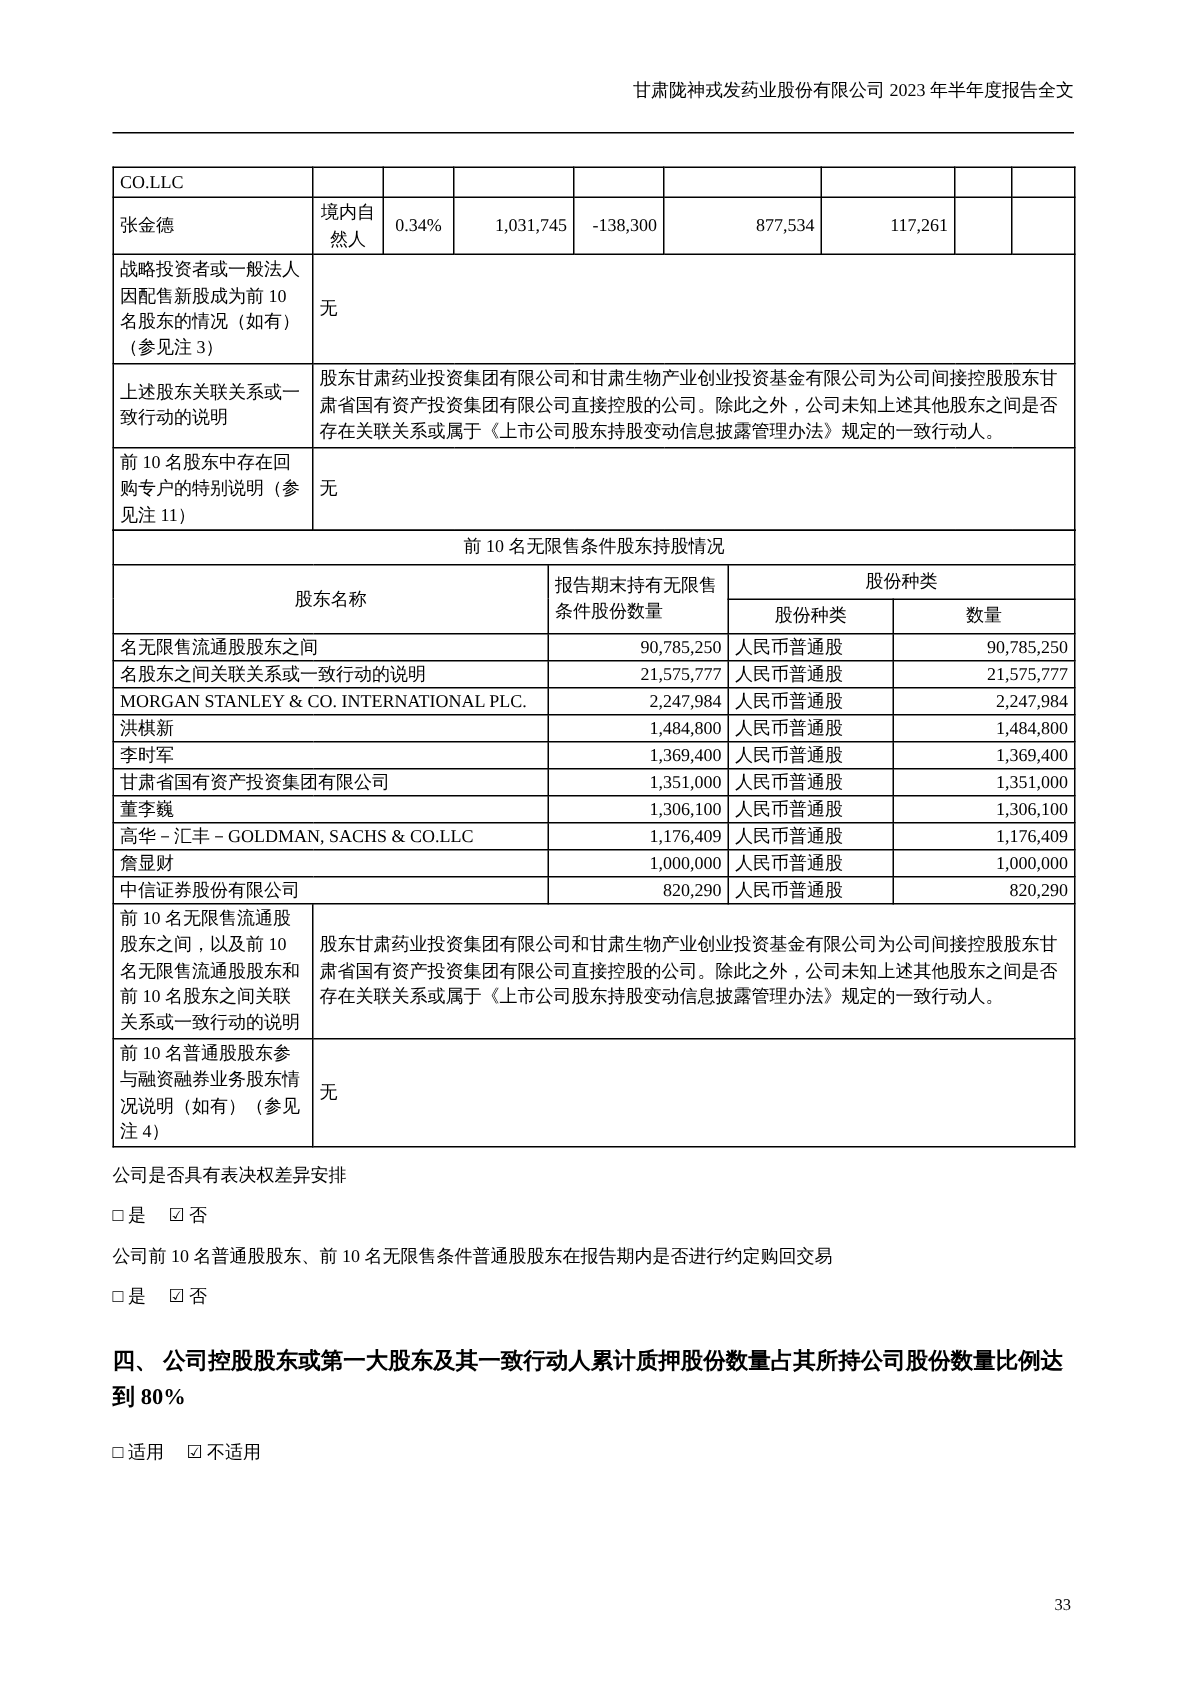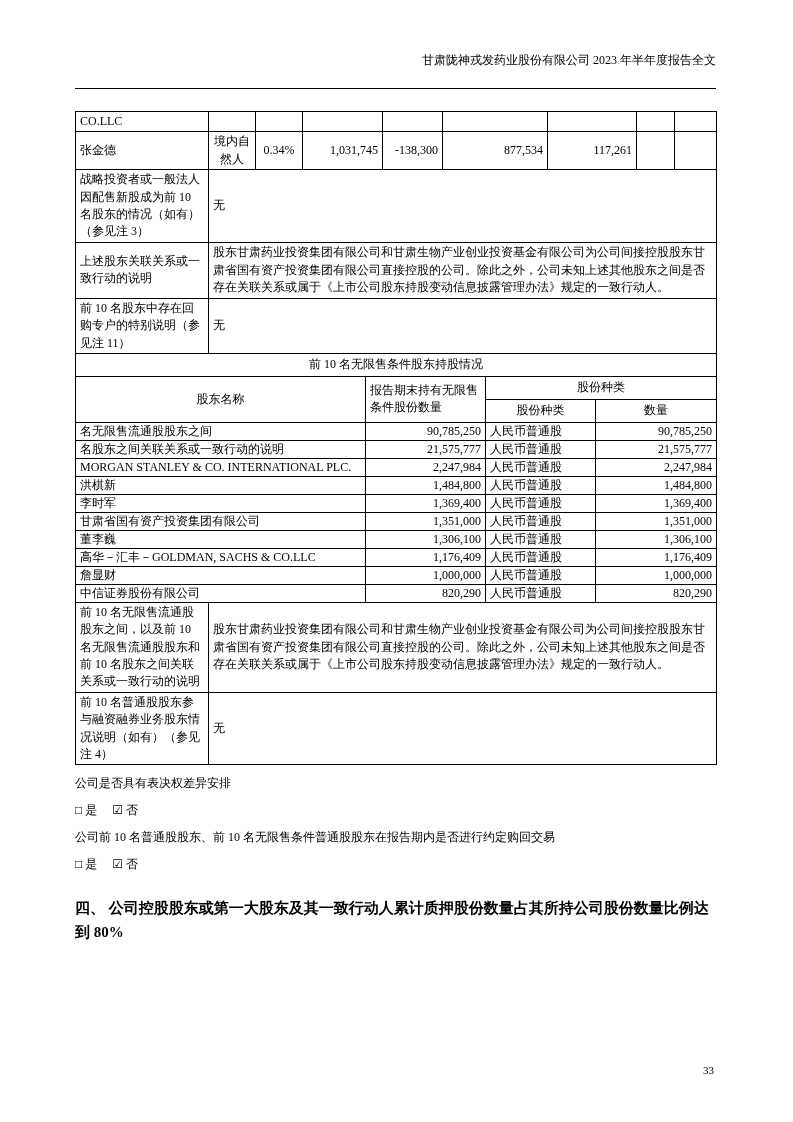--- a/index.html
+++ b/index.html
@@ -218,17 +218,21 @@
       <span class="opt"><span class="box">☑</span><span>否</span></span>
     </p>
     <p class="bline">公司前 10 名普通股股东、前 10 名无限售条件普通股股东在报告期内是否进行约定购回交易</p>
     <p class="bline opts">
       <span class="opt"><span class="box">□</span><span>是</span></span>
       <span class="opt"><span class="box">☑</span><span>否</span></span>
     </p>
 
     <h2 class="sec">四、 公司控股股东或第一大股东及其一致行动人累计质押股份数量占其所持公司股份数量比例达到 80%</h2>
 
+    <p class="bline opts" style="margin-top:16px">
+      <span class="opt"><span class="box">□</span><span>适用</span></span>
+      <span class="opt"><span class="box">☑</span><span>不适用</span></span>
+    </p>
   </section>
 
   <div class="page-number">33</div>
 
 </div>
 
 </body></html>

